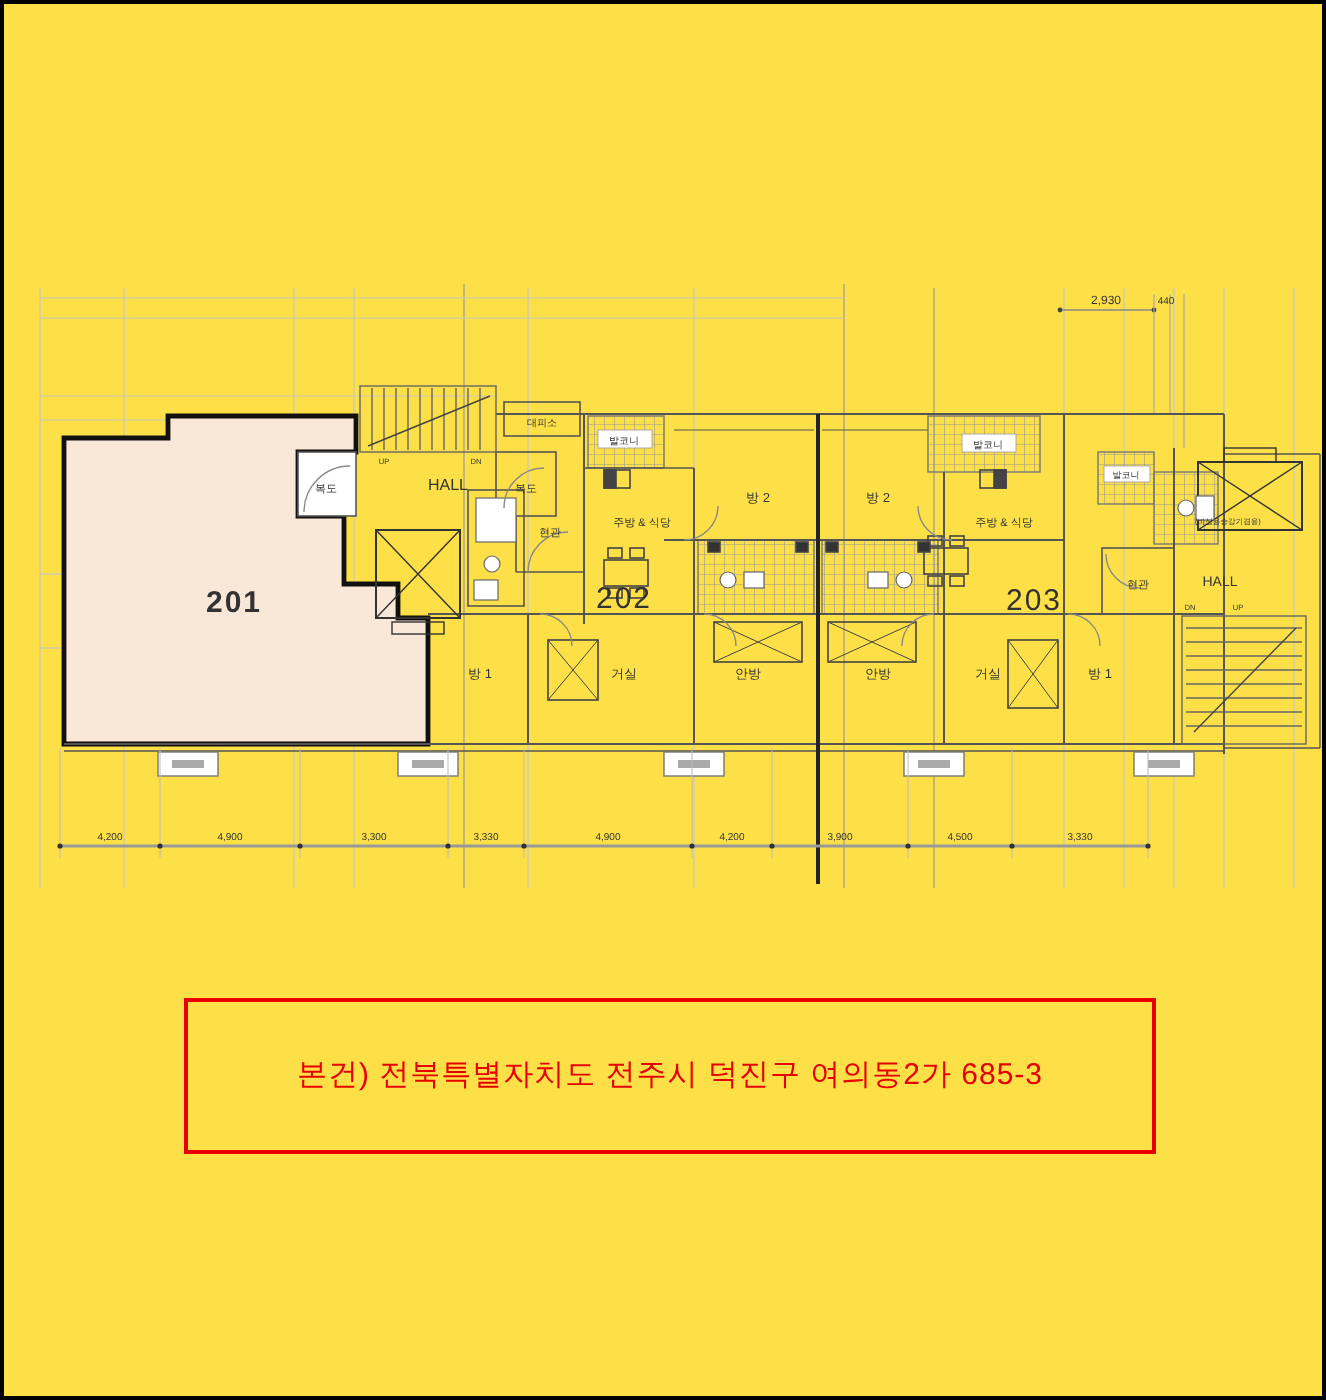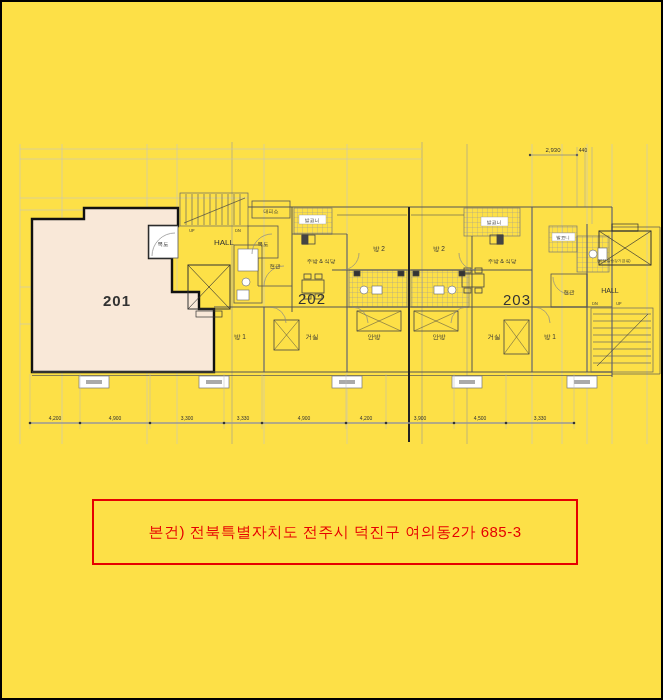--- a/index.html
+++ b/index.html
@@ -4,21 +4,21 @@
 <style>
   html,body{margin:0;padding:0;background:#fff;}
   .frame{
     position:relative;width:663px;height:700px;
     border:2px solid #000;box-sizing:border-box;background:#fde047;
     font-family:"Liberation Sans",sans-serif;overflow:hidden;
   }
   svg{position:absolute;left:0;top:0;}
   svg text{font-family:"Liberation Sans",sans-serif;fill:#333;}
   .caption{
-    position:absolute;left:90px;top:497px;width:486px;height:66px;
+    position:absolute;left:90px;top:497px;width:486px;height:78px;
     border:2px solid #e60000;box-sizing:border-box;
     display:flex;flex-direction:column;align-items:center;justify-content:center;
     color:#e60000;font-size:15px;line-height:1.55;letter-spacing:.5px;white-space:nowrap;
   }
 </style>
 </head>
 <body>
 
 <div class="frame">
 

